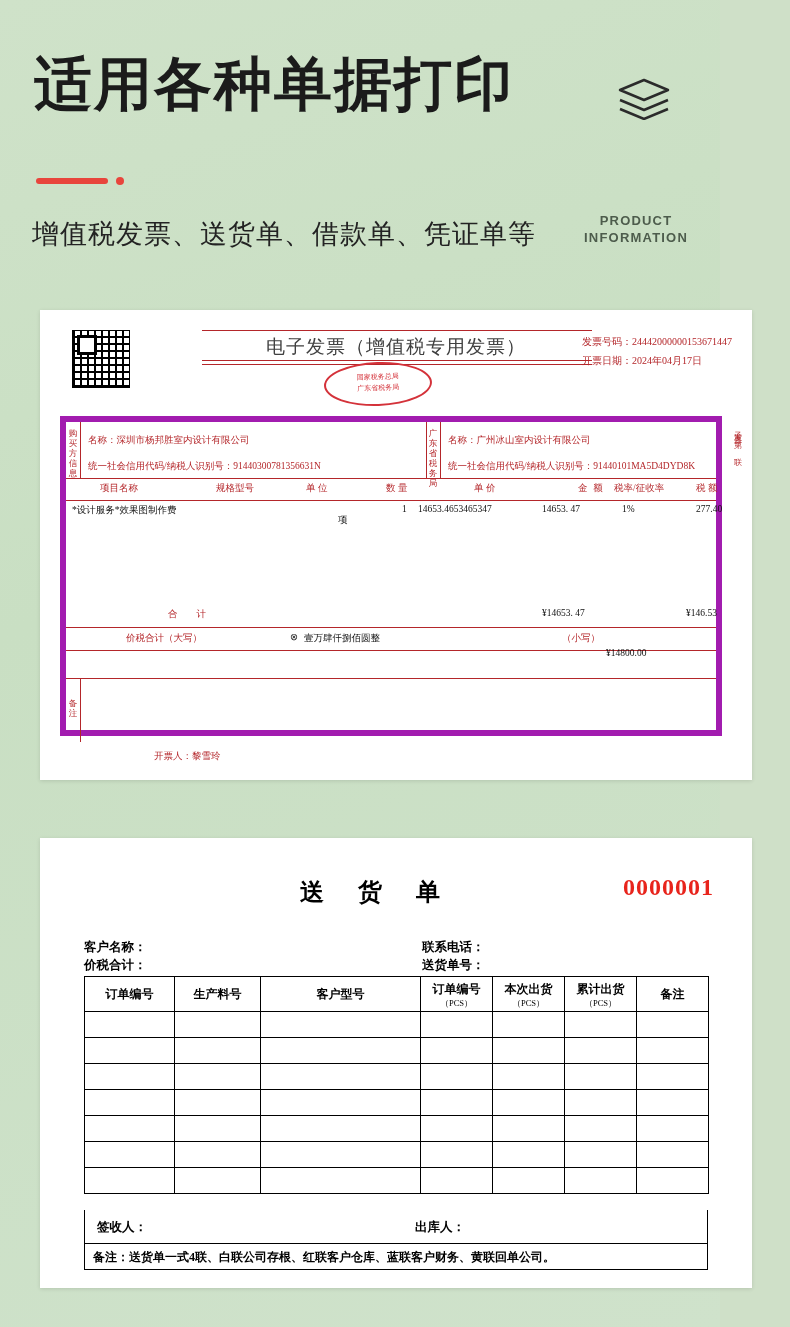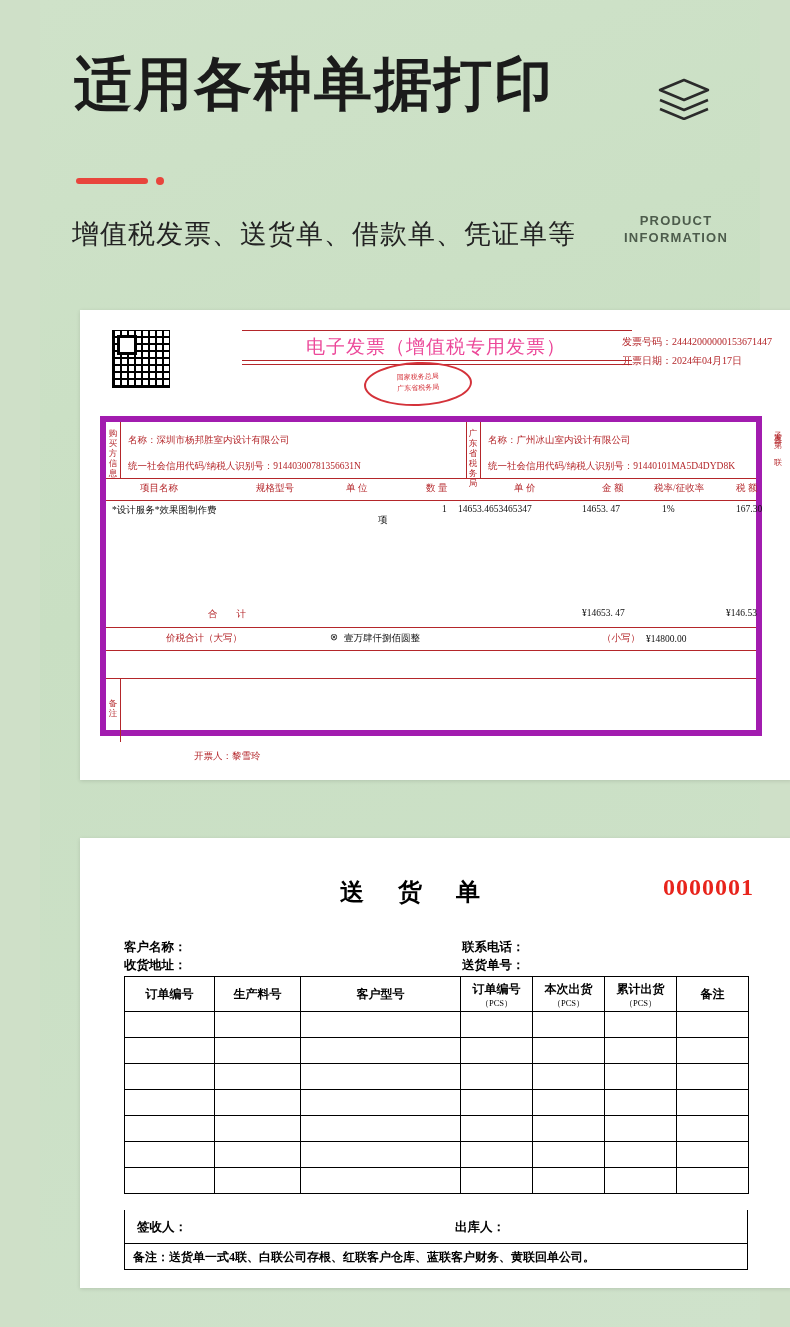--- a/index.html
+++ b/index.html
@@ -12,21 +12,20 @@
     background: #cfe0c8;
     font-family: "Liberation Sans", sans-serif;
     overflow: hidden;
     position: relative;
   }
   .page {
     position: relative;
     width: 720px;
     height: 1327px;
     background: linear-gradient(160deg, #cfe2c9 0%, #c9dfc3 40%, #cfe2cb 100%);
-    margin-left: 40px;
   }
   
   .headline {
     position: absolute;
     left: 34px;
     top: 46px;
     font-size: 58px;
     font-weight: bold;
     letter-spacing: 2px;
     color: #1b1b1b;
@@ -128,21 +127,21 @@
     border: 3px solid #000;
     background: #fff;
   }
   .inv-title {
     position: absolute;
     left: 0; right: 0;
     top: 14px;
     text-align: center;
     font-size: 19px;
     letter-spacing: 1px;
-    color: #ec4899;
+    color: #404040;
   }
   .inv-title-rule {
     position: absolute;
     left: 148px;
     width: 390px;
     height: 1px;
     background: #b4262a;
   }
   .seal {
     position: absolute;
@@ -383,57 +382,57 @@
         <div class="fld" style="left:22px; top:38px;"><span>统一社会信用代码/纳税人识别号：</span><span class="black">91440300781356631N</span></div>
 
         <div class="fld" style="left:382px; top:12px;"><span>名称：</span><span class="black">广州冰山室内设计有限公司</span></div>
         <div class="fld" style="left:382px; top:38px;"><span>统一社会信用代码/纳税人识别号：</span><span class="black">91440101MA5D4DYD8K</span></div>
 
         <div class="fld" style="left:34px; top:60px;">项目名称</div>
         <div class="fld" style="left:150px; top:60px;">规格型号</div>
         <div class="fld" style="left:240px; top:60px;">单 位</div>
         <div class="fld" style="left:320px; top:60px;">数 量</div>
         <div class="fld" style="left:408px; top:60px;">单 价</div>
-        <div class="fld" style="left:496px; top:60px;">金 额</div>
+        <div class="fld" style="left:512px; top:60px;font-family:Liberation Mono, monospace;">金 额</div>
         <div class="fld" style="left:548px; top:60px;">税率/征收率</div>
         <div class="fld" style="left:630px; top:60px;">税 额</div>
 
         <div class="fld black" style="left:6px; top:82px;">*设计服务*效果图制作费</div>
         <div class="fld black" style="left:272px; top:92px;">项</div>
         <div class="fld black" style="left:336px; top:82px;">1</div>
         <div class="fld black" style="left:352px; top:82px;text-align:right;">14653.4653465347</div>
         <div class="fld black" style="left:476px; top:82px;">14653. 47</div>
         <div class="fld black" style="left:556px; top:82px;">1%</div>
-        <div class="fld black" style="left:630px; top:82px;">167.30</div>
+        <div class="fld black" style="left:630px; top:82px;">277.40</div>
 
         <div class="fld" style="left:102px; top:186px;">合　　计</div>
         <div class="fld black" style="left:476px; top:186px;">¥14653. 47</div>
         <div class="fld black" style="left:620px; top:186px;">¥146.53</div>
 
         <div class="fld" style="left:60px; top:210px;">价税合计（大写）</div>
         <div class="fld black" style="left:224px; top:209px;">⊗</div>
         <div class="fld black" style="left:238px; top:210px;">壹万肆仟捌佰圆整</div>
         <div class="fld" style="left:496px; top:210px;">（小写）</div>
-        <div class="fld black" style="left:540px; top:212px;">¥14800.00</div>
+        <div class="fld black" style="left:540px; top:226px;">¥14800.00</div>
 
       </div>
 
       <div class="fld" style="left:100px; top:430px;"><span>开票人：</span><span class="black">黎雪玲</span></div>
     </div>
   </div>
 
   <div class="card" id="delivery-card">
     <div class="dn">
 
       <div class="dn-title">送 货 单</div>
       <div class="dn-number">0000001</div>
 
       <div class="dn-fields">
         <div>客户名称：</div>
-        <div>收货地址：</div>
+        <div>价税合计：</div>
       </div>
       <div class="dn-fields2">
         <div>联系电话：</div>
         <div>送货单号：</div>
       </div>
 
       <table class="dn-table">
         <colgroup>
           <col style="width:90px">
             <col style="width:86px">

